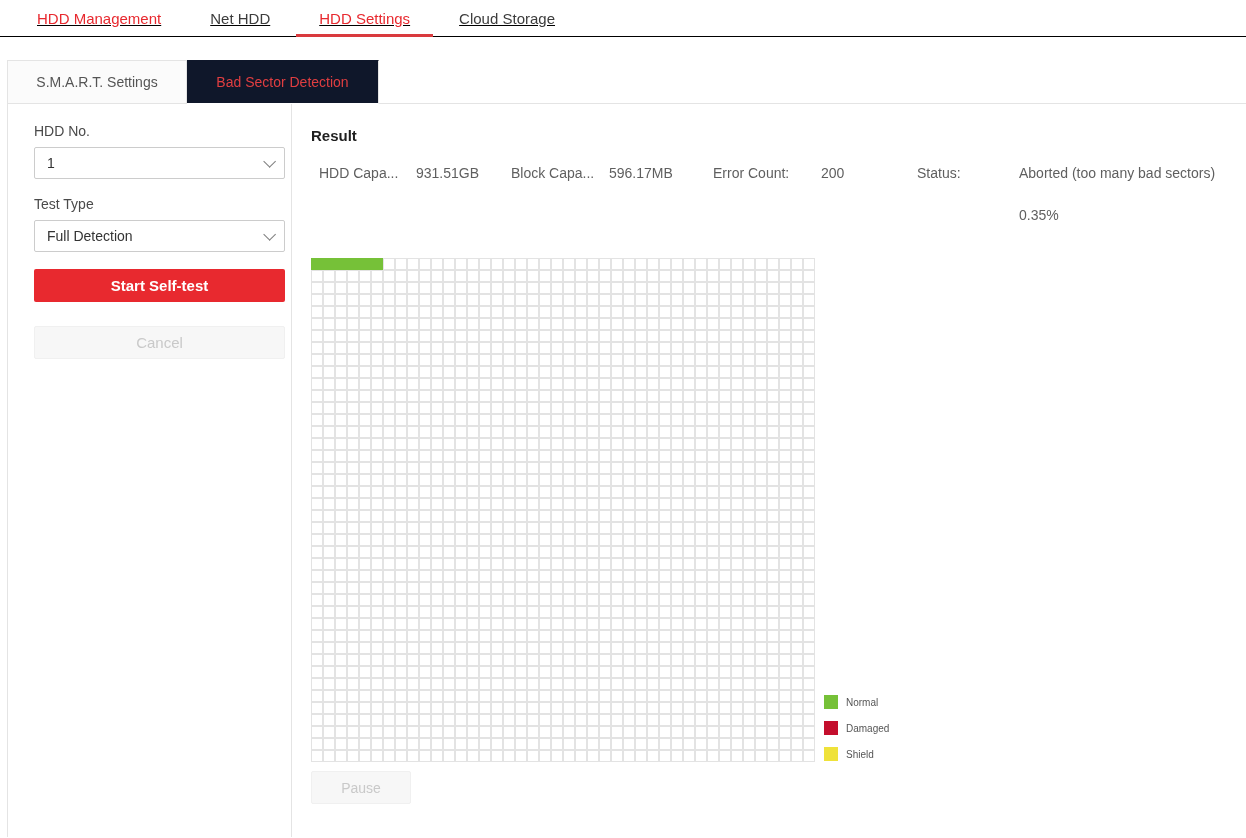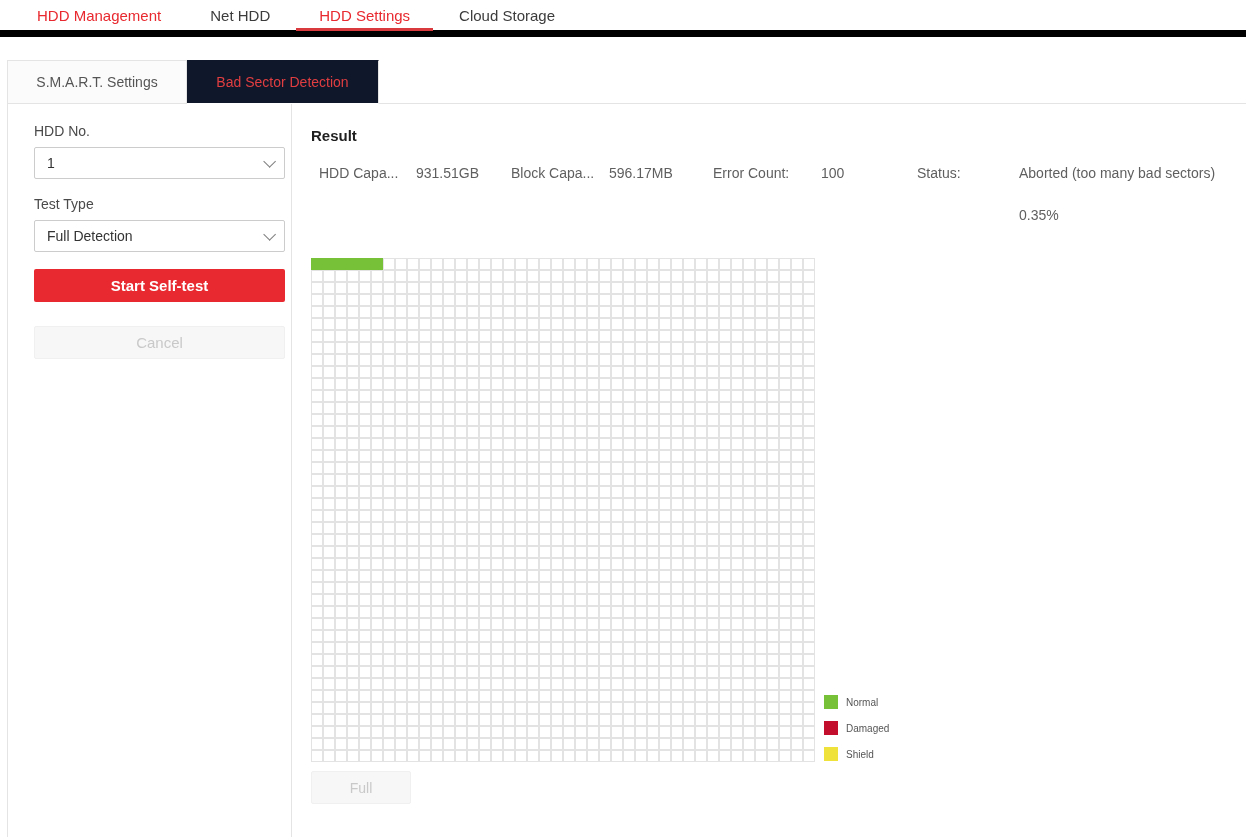--- a/index.html
+++ b/index.html
@@ -1,20 +1,20 @@
 <!DOCTYPE html>
 <html><head>
 <meta charset="utf-8">
 <style>
   * { margin:0; padding:0; box-sizing:border-box; }
   html,body { width:1246px; height:838px; background:#fff; overflow:hidden;
               font-family:"Liberation Sans", sans-serif; }
 
   
-  .topnav { height:37px; border-bottom:7px solid #000000; display:flex; align-items:stretch; padding-left:37px; }
+  .topnav { height:37px; border-bottom:1px solid #000000; display:flex; align-items:stretch; padding-left:37px;text-decoration:underline; }
   .nav-item { font-size:15px; color:#3c3c3c; padding:0 23px; display:flex; align-items:center;
               position:relative; cursor:pointer; margin-right:3px; }
   .nav-item:first-child { margin-left:-23px; }
   .nav-item.red { color:#e8292f; }
   .nav-item.active::after { content:''; position:absolute; left:0; right:0; bottom:-1px; height:3px; background:#d93a3e; }
 
   
   .card { margin:23px 0 0 7px; border-left:1px solid #e4e4e4; height:777px; display:flex; flex-direction:column; }
   .tabbar { display:flex; border-bottom:1px solid #e4e4e4; flex:none; }
   .tab { height:44px; display:flex; align-items:center; justify-content:center; font-size:14px;
@@ -97,21 +97,21 @@
 
     <div class="main">
       <div class="result-title">Result</div>
 
       <div class="result-row">
         <span class="rl0">HDD Capa...</span>
         <span class="rv0">931.51GB</span>
         <span class="rl1">Block Capa...</span>
         <span class="rv1">596.17MB</span>
         <span class="rl2">Error Count:</span>
-        <span class="rv2">100</span>
+        <span class="rv2">200</span>
         <span class="rl3">Status:</span>
         <span class="status-col">
           <div>Aborted (too many bad sectors)</div>
           <div class="progress">0.35%</div>
         </span>
       </div>
 
       <div class="grid-wrap">
         <div class="grid">
             <div class="cell" style="background: rgb(118, 193, 56); border-color: rgb(118, 193, 56);"></div>
@@ -1888,16 +1888,16 @@
               <span class="swatch" style="background: rgb(196, 14, 45);"></span>
               <span class="legend-label">Damaged</span>
             </div>
             <div class="legend-row">
               <span class="swatch" style="background: rgb(239, 226, 58);"></span>
               <span class="legend-label">Shield</span>
             </div>
           </div>
       </div>
 
-      <button class="btn-pause" disabled="">Full</button>
+      <button class="btn-pause" disabled="">Pause</button>
     </div>
   </div>
 </div>
 
 </body></html>

